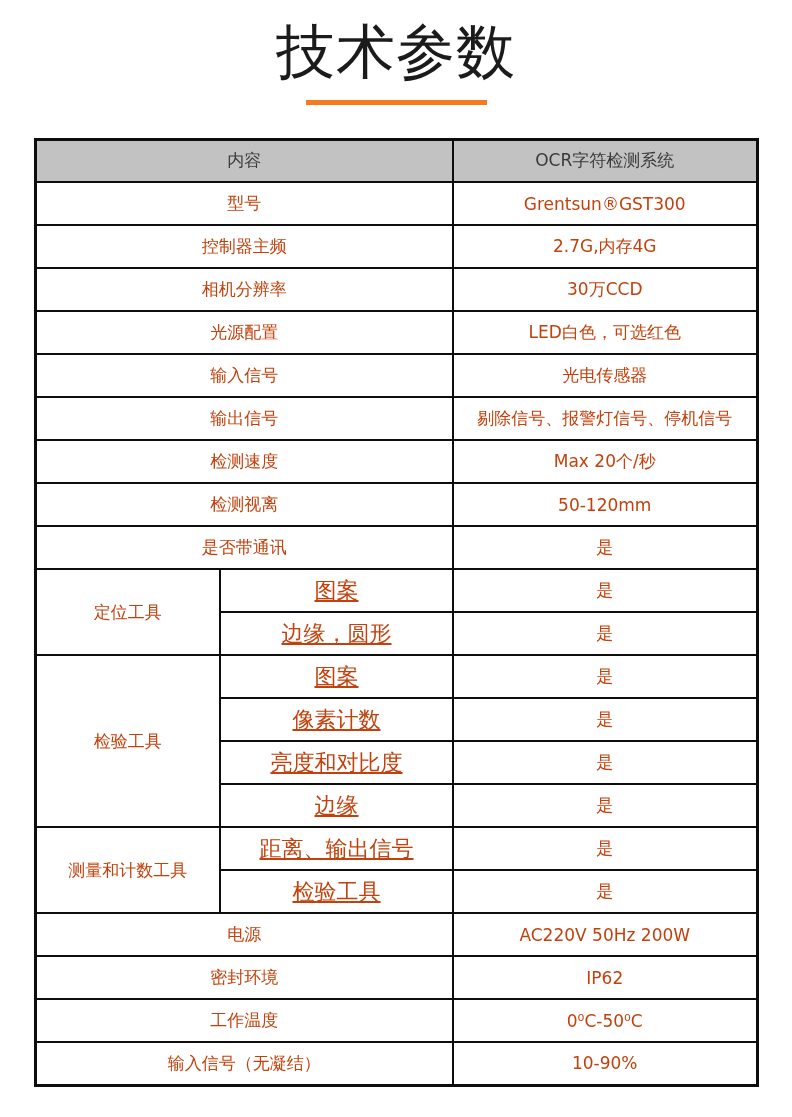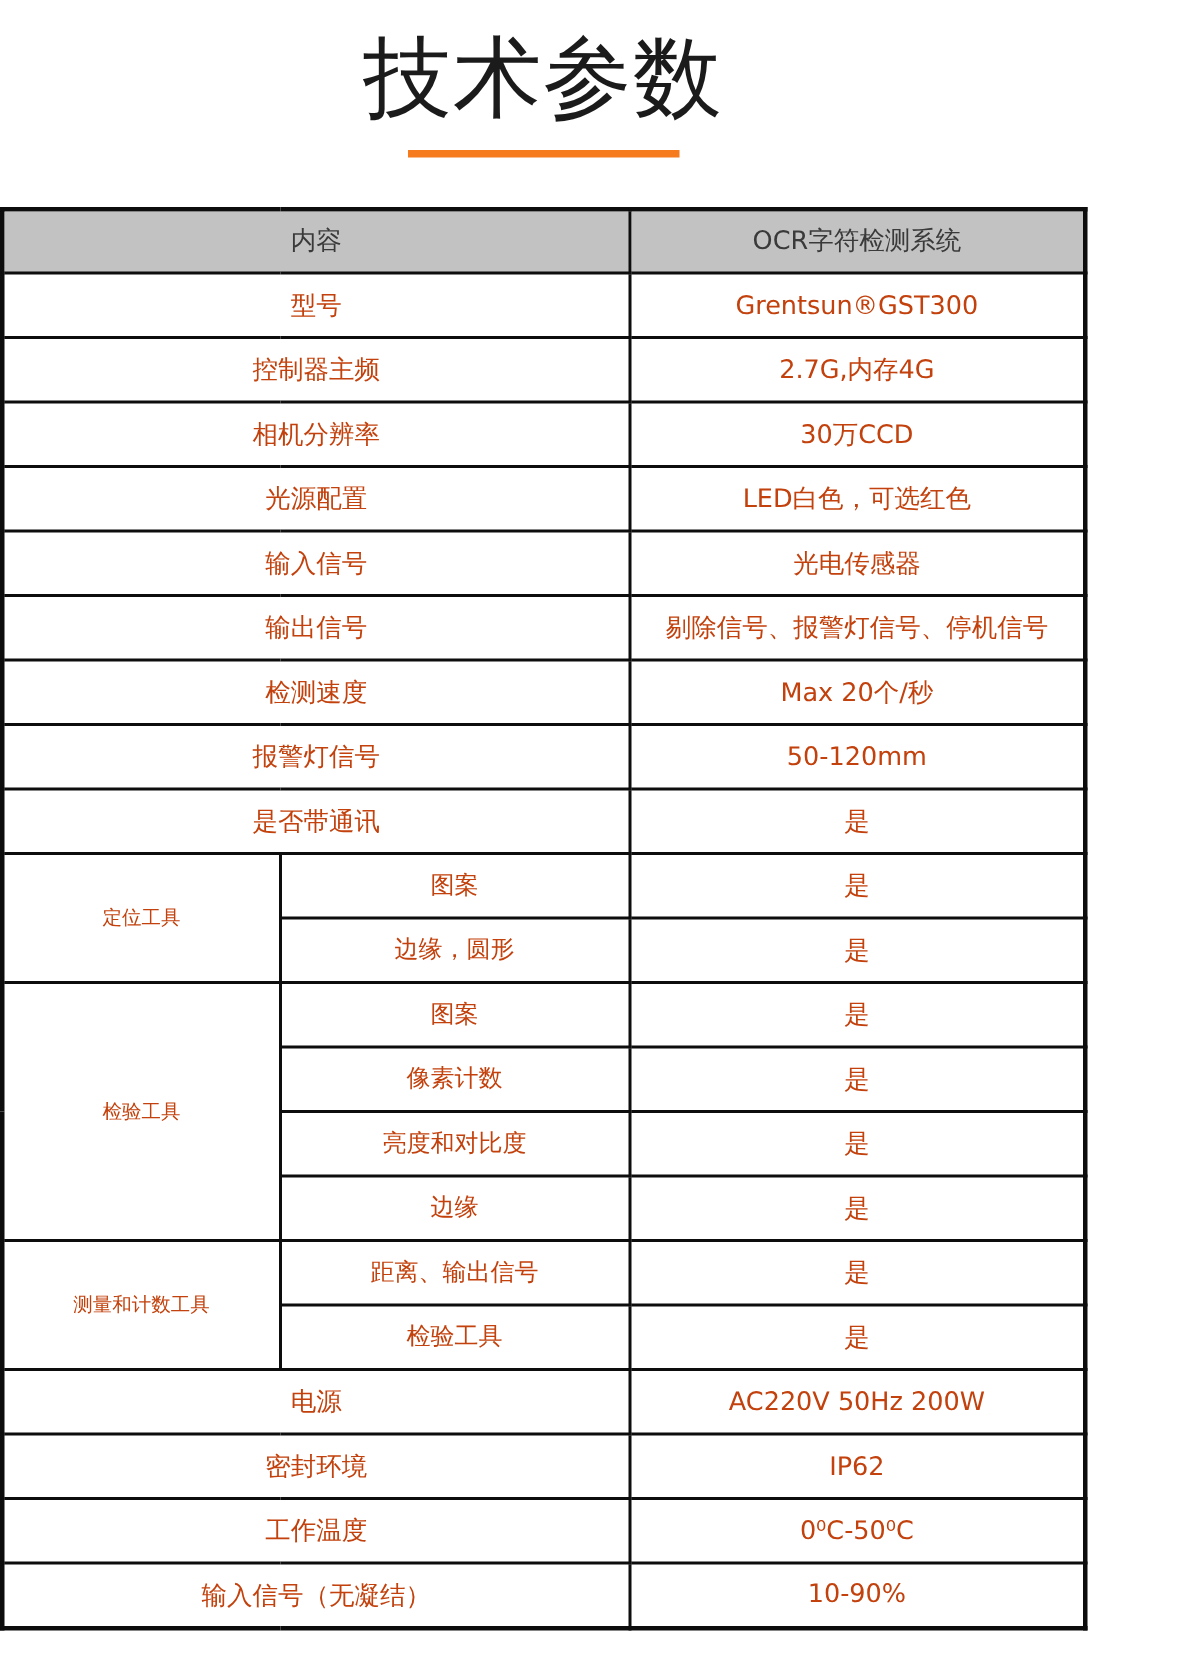--- a/index.html
+++ b/index.html
@@ -5,21 +5,21 @@
   * { margin: 0; padding: 0; box-sizing: border-box; }
   html, body { background: #ffffff; }
   body {
     width: 792px;
     min-height: 1117px;
     margin: 0 auto;
     font-family: "DejaVu Sans", "Liberation Sans", sans-serif;
     color: #3c3c3c;
   }
   .page {
-    width: 724px;
+    width: 792px;
     min-height: 1117px;
     background: #ffffff;
     padding-top: 14px;
   }
   .page-title {
     text-align: center;
     font-size: 59px;
     font-weight: 400;
     color: #1b1b1b;
     letter-spacing: 1px;
@@ -50,22 +50,22 @@
     font-size: 17px;
     color: #c2410c;
     padding: 2px 6px;
     overflow: hidden;
     white-space: nowrap;
   }
   .spec-table tr.header-row td {
     background: #c2c2c2;
     color: #3a3a3a;
   }
-  .spec-table td.group-cell { font-size: 13px; }
-  .spec-table td.sub-cell { font-size: 16px; }
+  .spec-table td.group-cell { font-size: 17px; }
+  .spec-table td.sub-cell { font-size: 22px; text-decoration: underline; }
 </style>
 </head>
 <body>
 
 <div class="page">
   <h1 class="page-title">技术参数</h1>
   <div class="title-underline"></div>
 
   <table class="spec-table">
     <colgroup>
@@ -100,21 +100,21 @@
         </tr>
         <tr>
           <td colspan="2">输出信号</td>
           <td>剔除信号、报警灯信号、停机信号</td>
         </tr>
         <tr>
           <td colspan="2">检测速度</td>
           <td>Max 20个/秒</td>
         </tr>
         <tr>
-          <td colspan="2">报警灯信号</td>
+          <td colspan="2">检测视离</td>
           <td>50-120mm</td>
         </tr>
         <tr>
           <td colspan="2">是否带通讯</td>
           <td>是</td>
         </tr>
         <tr>
           <td rowspan="2" class="group-cell">定位工具</td>
           <td class="sub-cell">图案</td>
           <td>是</td>

